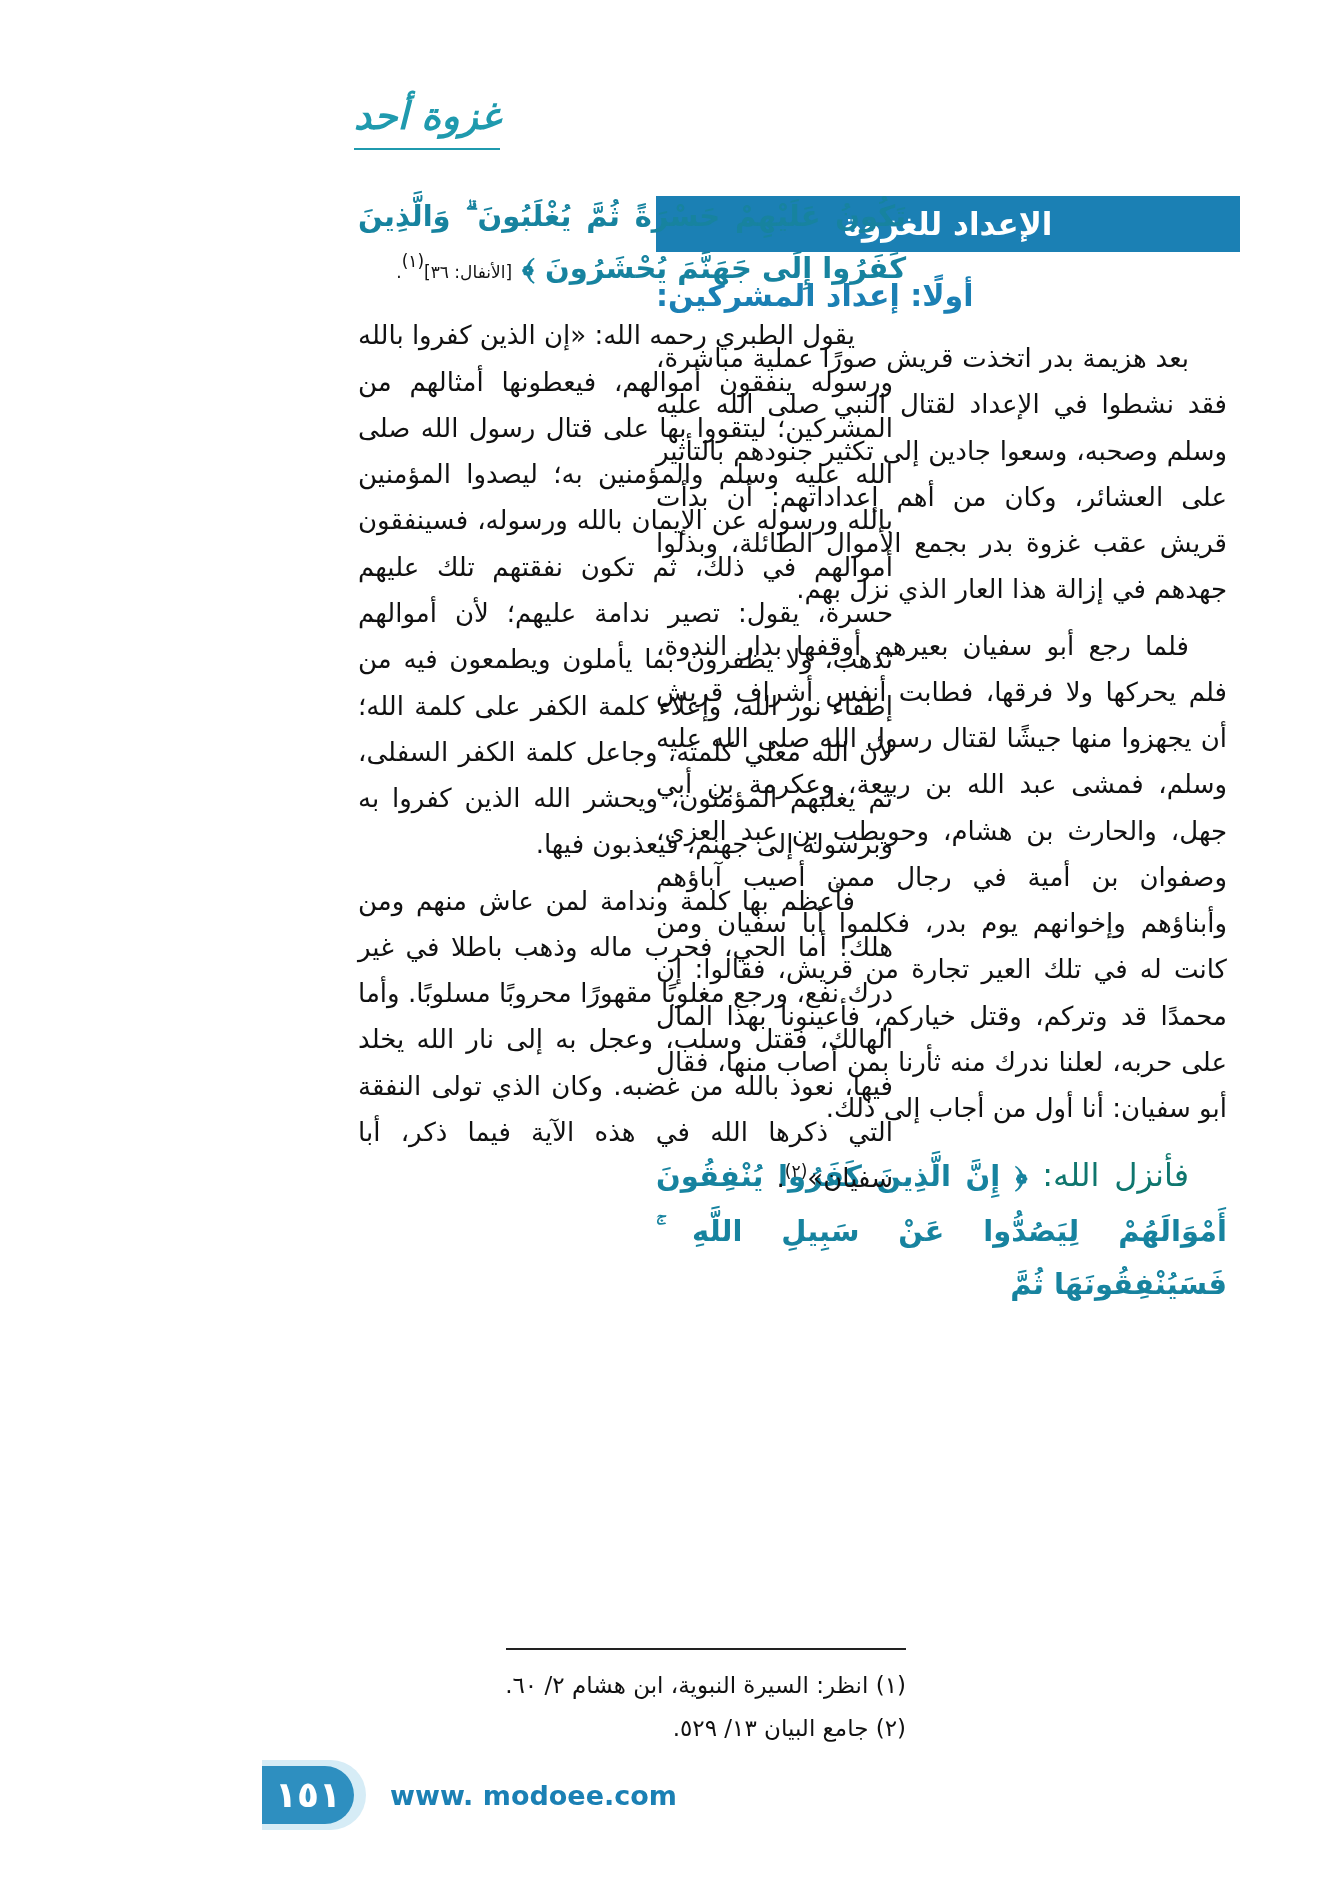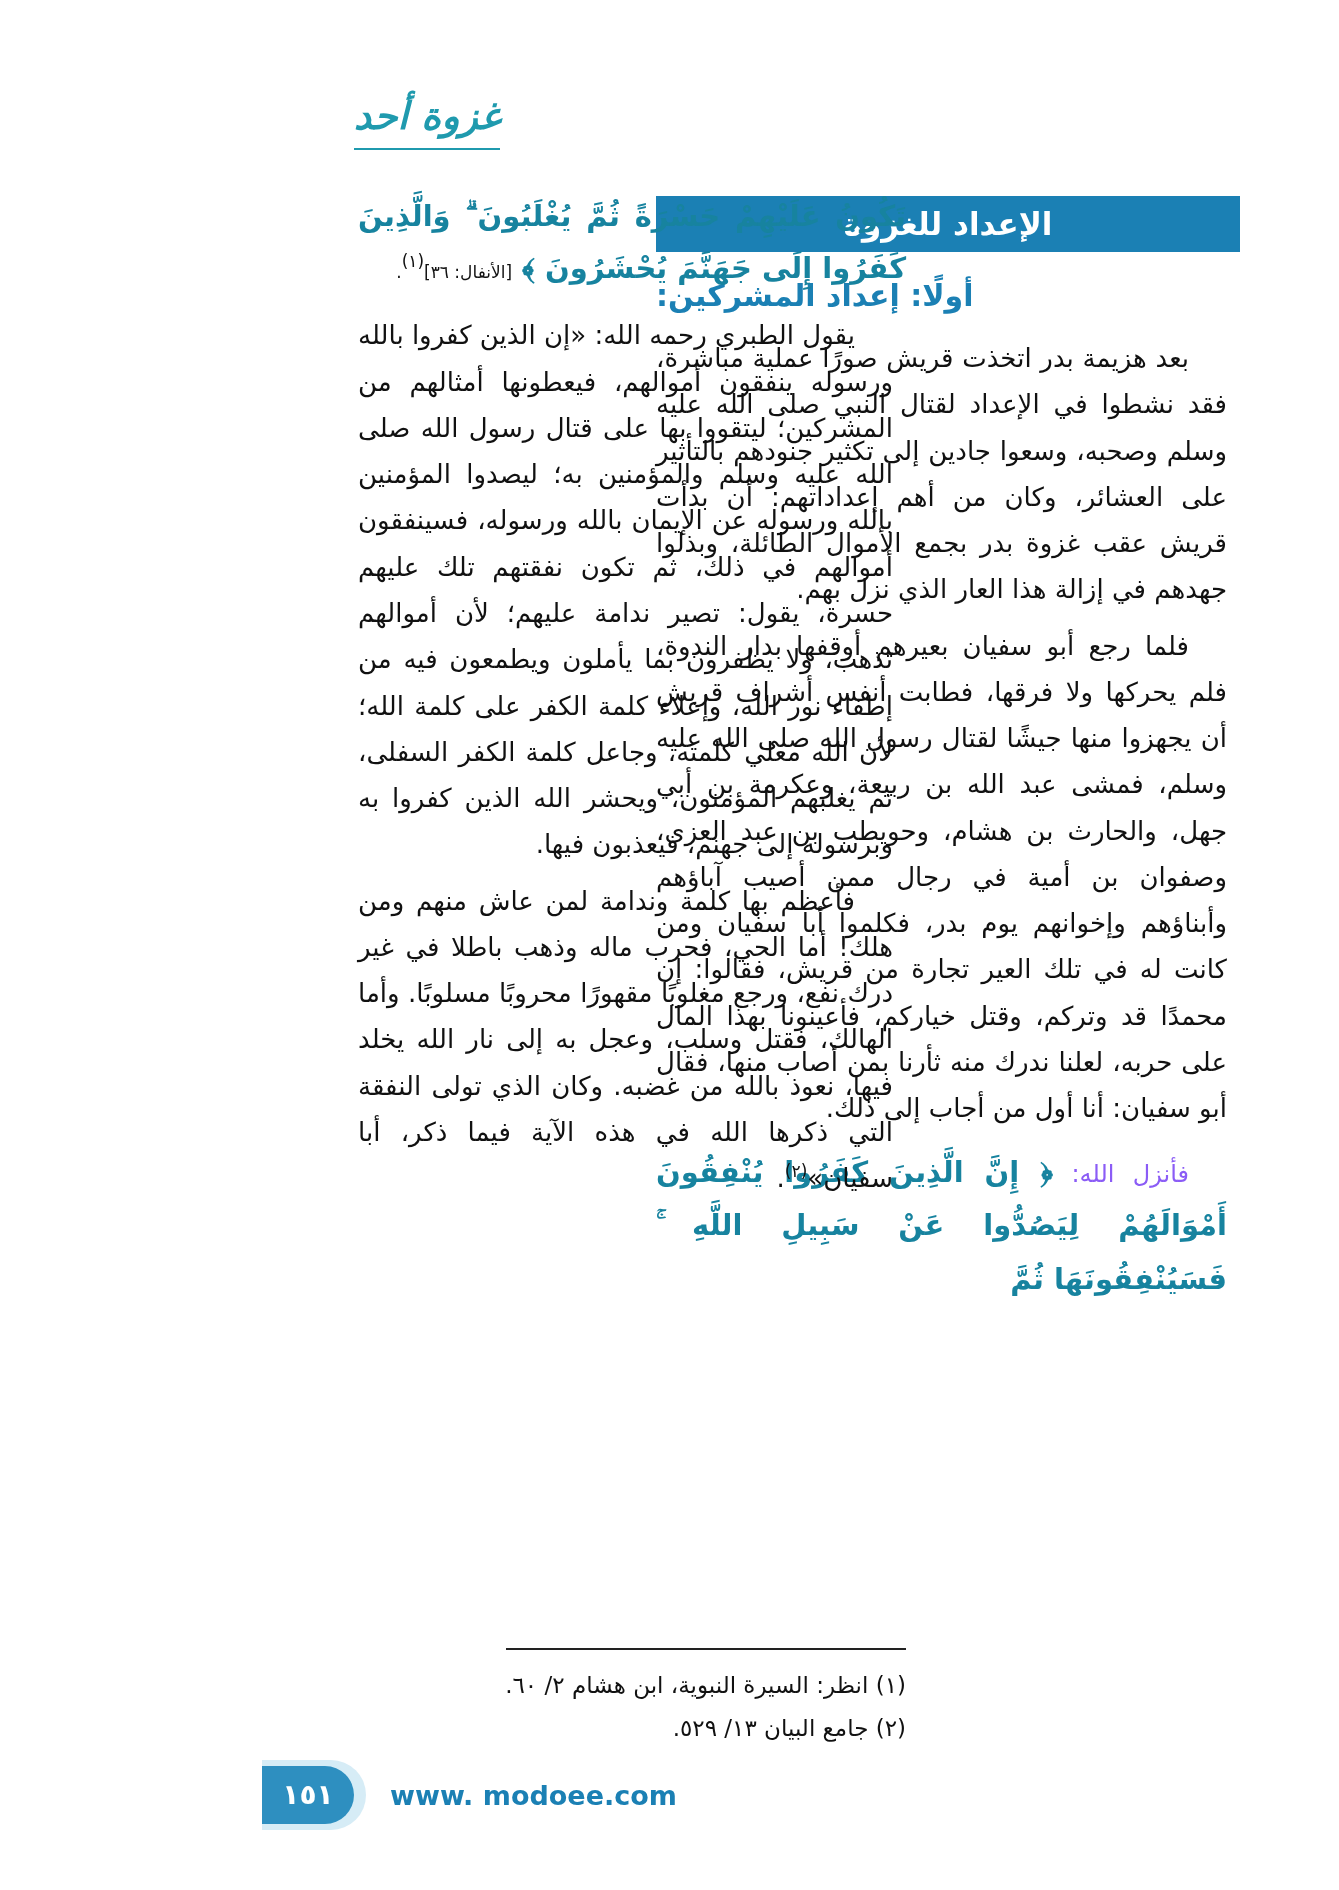--- a/index.html
+++ b/index.html
@@ -99,22 +99,22 @@
     color: #111111;
     font-weight: normal;
     font-size: 17px;
   }
   .verse-end {
     margin-top: 14px;
     text-indent: 38px;
     line-height: 1.85;
   }
   .verse-end .intro {
-    color: #8b5cf6;
-    font-size: 24px;
+    color: #0f766e;
+    font-size: 32px;
   }
 
   
   .footnotes {
     position: absolute;
     top: 1648px;
     left: 96px;
     width: 548px;
     direction: rtl;
   }
@@ -145,21 +145,21 @@
   }
   .page-tab {
     position: absolute;
     left: 0;
     top: 1766px;
     width: 92px;
     height: 58px;
     background: #2e8fc0;
     border-radius: 0 29px 29px 0;
     color: #ffffff;
-    font-size: 28px;
+    font-size: 36px;
     font-weight: bold;
     text-align: center;
     line-height: 58px;
   }
   .website {
     position: absolute;
     left: 128px;
     top: 1780px;
     direction: ltr;
     color: #1b80b4;

